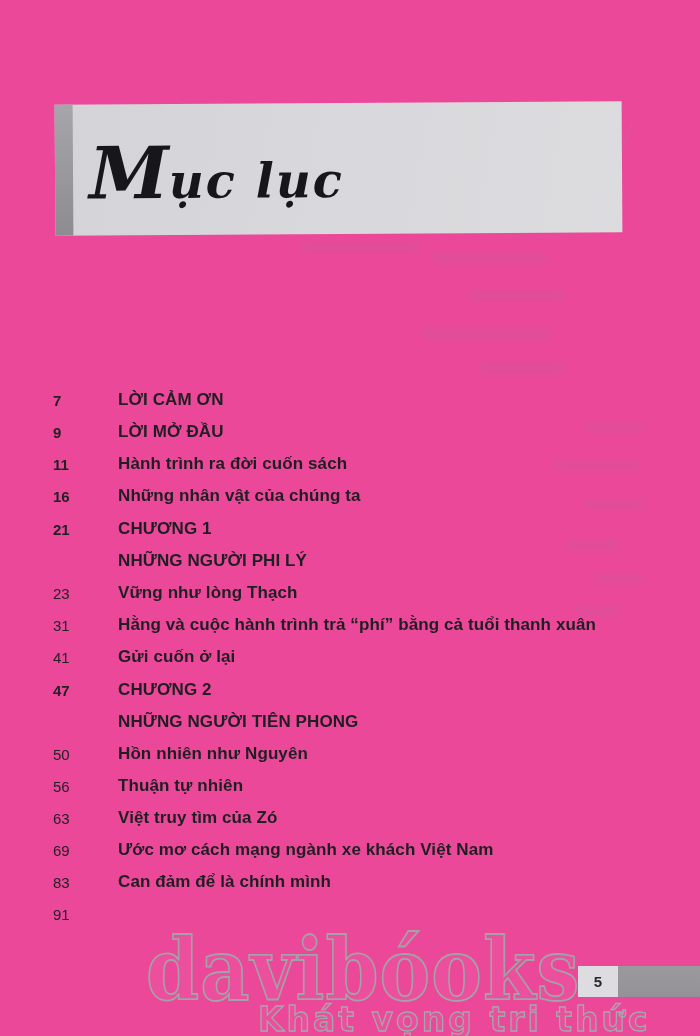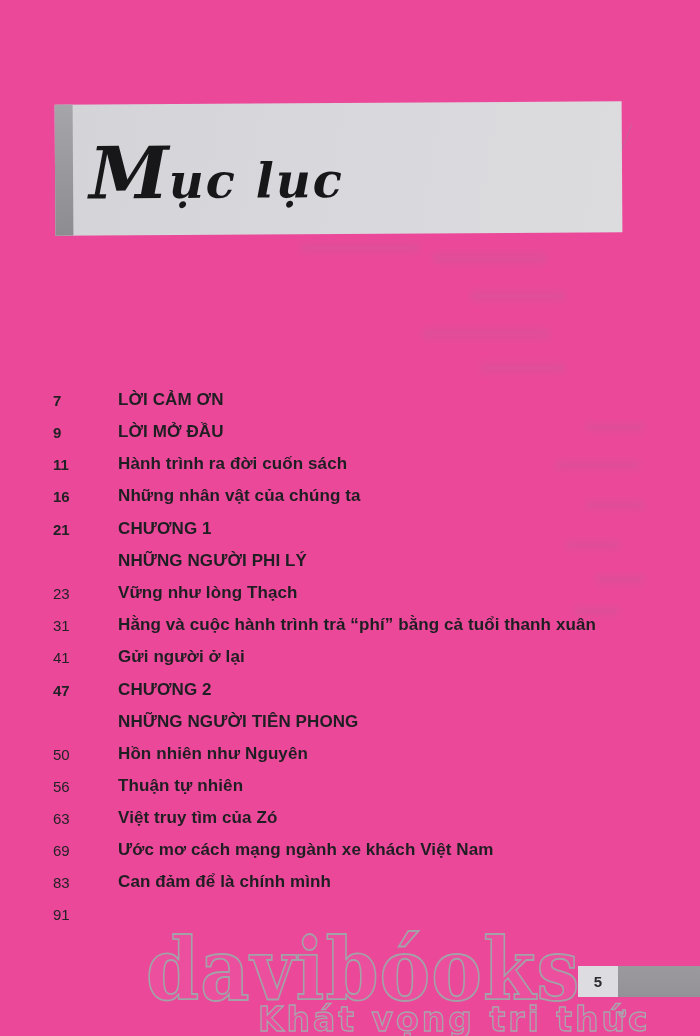--- a/index.html
+++ b/index.html
@@ -185,21 +185,21 @@
       <div class="toc-row">
         <span class="toc-num">23</span>
         <span class="toc-title">Vững như lòng Thạch</span>
       </div>
       <div class="toc-row">
         <span class="toc-num">31</span>
         <span class="toc-title">Hằng và cuộc hành trình trả “phí” bằng cả tuổi thanh xuân</span>
       </div>
       <div class="toc-row">
         <span class="toc-num">41</span>
-        <span class="toc-title">Gửi người ở lại</span>
+        <span class="toc-title">Gửi cuốn ở lại</span>
       </div>
       <div class="toc-row bold gap">
         <span class="toc-num">47</span>
         <span class="toc-title">CHƯƠNG 2</span>
       </div>
       <div class="toc-row bold">
         <span class="toc-num"></span>
         <span class="toc-title">NHỮNG NGƯỜI TIÊN PHONG</span>
       </div>
       <div class="toc-row">

